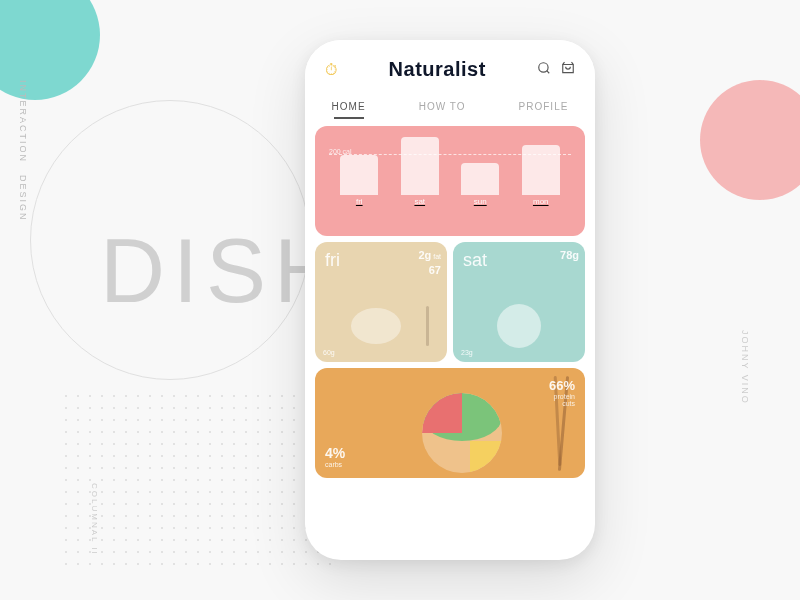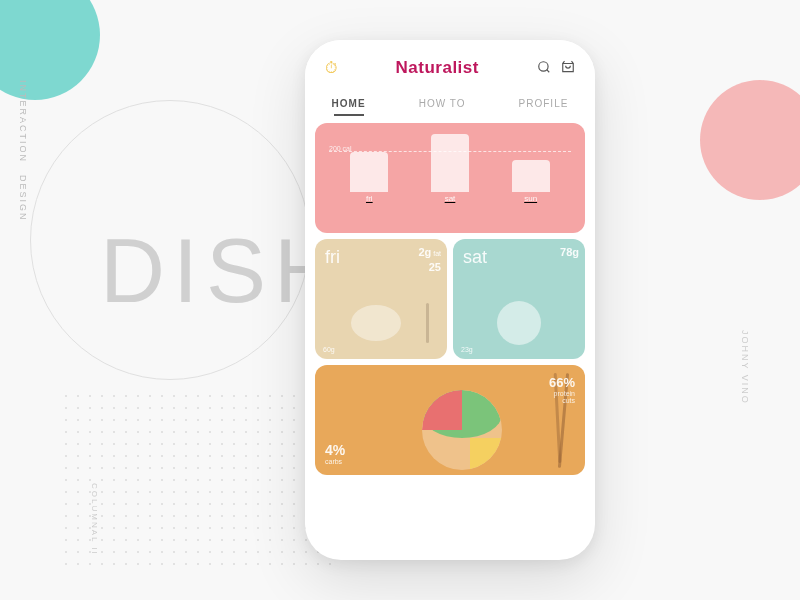--- a/index.html
+++ b/index.html
@@ -143,23 +143,23 @@
       padding: 18px 20px 10px;
       background: #fff;
     }
 
     .header-icon-left {
       color: #f0c040;
       font-size: 16px;
     }
 
     .header-title {
-      font-size: 17px;
+      font-size: 20px;
       font-weight: 600;
-      color: #be185d;
+      color: #0f172a;
       letter-spacing: 0.5px;
     }
 
     .header-icons-right {
       display: flex;
       gap: 10px;
       color: #555;
       font-size: 14px;
     }
 
@@ -176,21 +176,21 @@
       color: #aaa;
       letter-spacing: 1px;
       padding: 6px 10px;
       text-transform: uppercase;
       cursor: pointer;
       position: relative;
     }
 
     .nav-tab.active {
       color: #555;
-      font-weight: 700;
+      font-weight: 400;
     }
 
     .nav-tab.active::after {
       content: '';
       position: absolute;
       bottom: -1px;
       left: 50%;
       transform: translateX(-50%);
       width: 30px;
       height: 2px;
@@ -520,30 +520,34 @@
             <span class="chart-label">fri</span>
           </div>
           <div class="chart-bar-wrapper">
             <div class="chart-bar" style="height:58px"></div>
             <span class="chart-label">sat</span>
           </div>
           <div class="chart-bar-wrapper">
             <div class="chart-bar" style="height:32px"></div>
             <span class="chart-label">sun</span>
           </div>
+          <div class="chart-bar-wrapper">
+            <div class="chart-bar" style="height:50px"></div>
+            <span class="chart-label">mon</span>
+          </div>
         </div>
       </div>
 
       <div class="two-col-cards">
 
         <div class="day-card day-card-fri">
           <span class="day-card-label">fri</span>
           <div class="day-card-stats">
             <div class="day-card-stat"><span class="big-num">2g</span> fat</div>
-            <div class="day-card-stat"><span class="big-num">25</span></div>
+            <div class="day-card-stat"><span class="big-num">67</span></div>
           </div>
           <div class="food-bowl-fri"></div>
           <div class="spoon-fri"></div>
           <div class="day-card-bottom">60g</div>
         </div>
 
         <div class="day-card day-card-sat">
           <span class="day-card-label">sat</span>
           <div class="day-card-stats">
             <div class="day-card-stat"><span class="big-num">78g</span></div>

